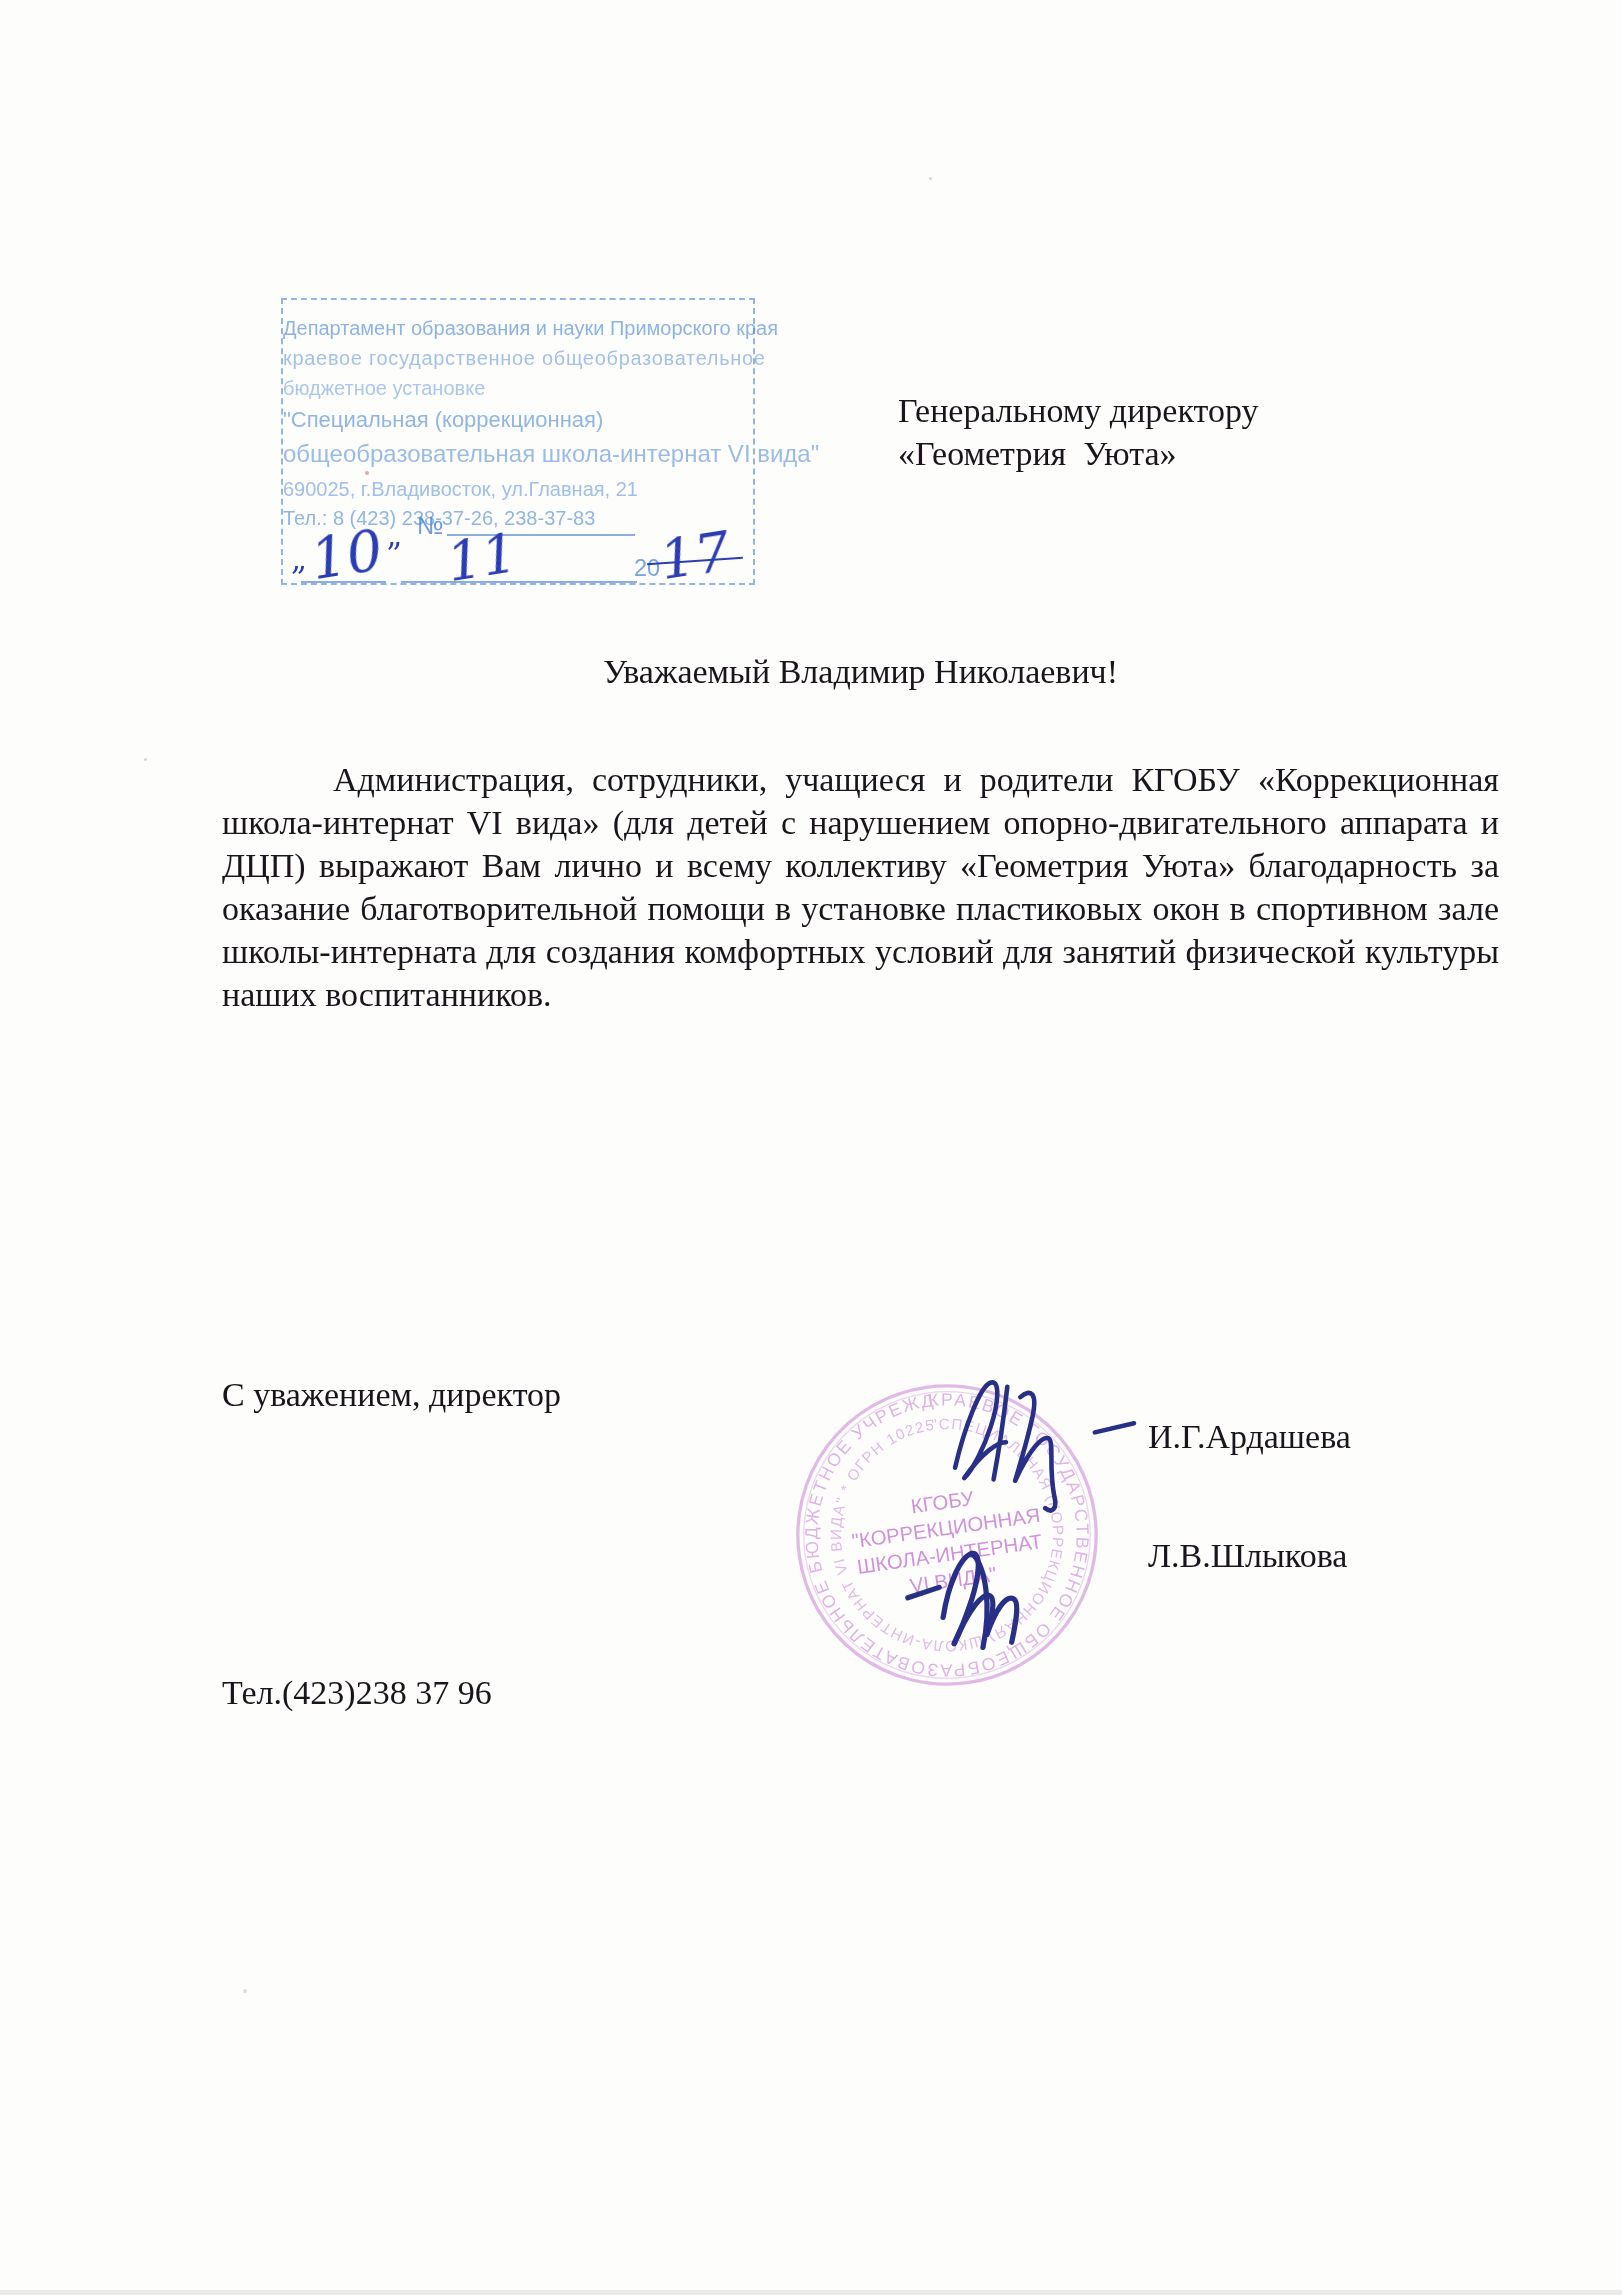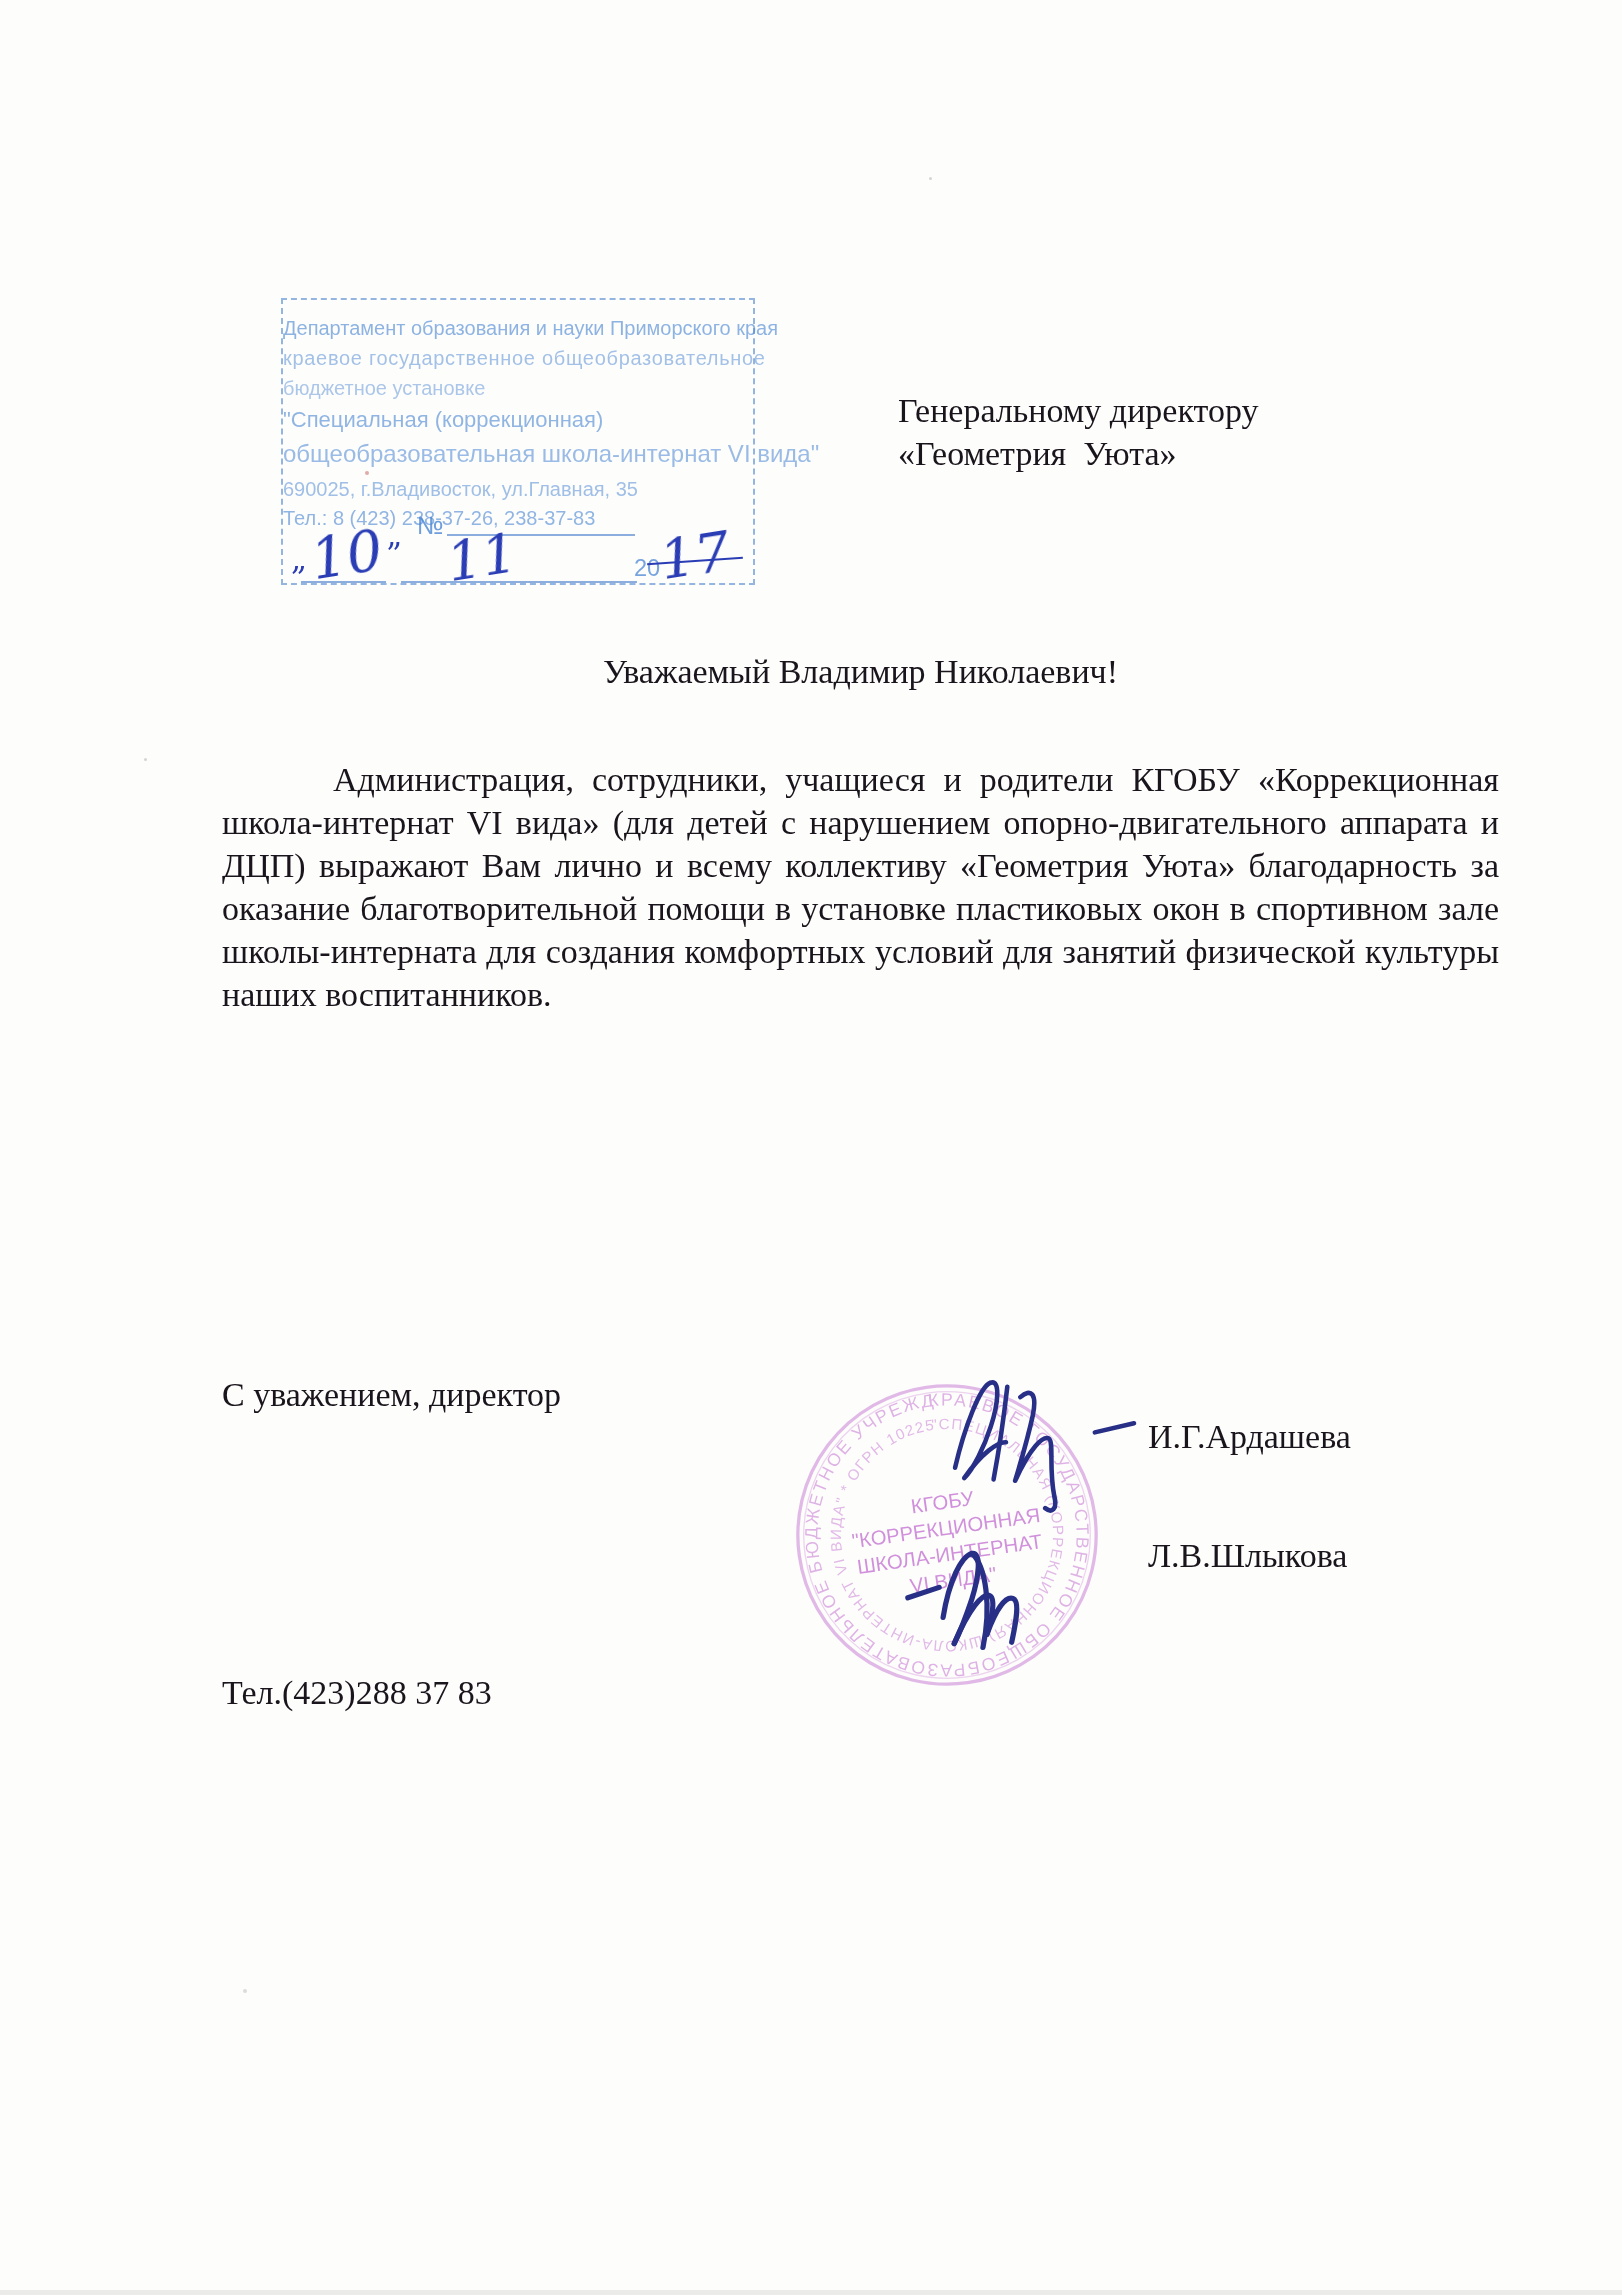--- a/index.html
+++ b/index.html
@@ -78,21 +78,21 @@
 <body>
 
 <div class="page">
 
   <div class="corner-stamp">
     <div class="cs-line cs1">Департамент образования и науки Приморского края</div>
     <div class="cs-line cs2">краевое государственное общеобразовательное</div>
     <div class="cs-line cs3">бюджетное установке</div>
     <div class="cs-line cs4">"Специальная (коррекционная)</div>
     <div class="cs-line cs5">общеобразовательная школа-интернат VI вида"</div>
-    <div class="cs-line cs6">690025, г.Владивосток, ул.Главная, 35</div>
+    <div class="cs-line cs6">690025, г.Владивосток, ул.Главная, 21</div>
     <div class="cs-line cs7">Тел.: 8 (423) 238-37-26, 238-37-83</div>
 
     <div class="no-label">№</div>
     <div class="blank-line nl1"></div>
     <div class="blank-line nl2"></div>
     <div class="blank-line nl3"></div>
 
     <span class="hw-quote q-open">„</span>
     <span class="hw hw-day">10</span>
     <span class="hw-quote q-close">”</span>
@@ -144,21 +144,21 @@
   </svg>
 
   <svg class="autograph" style="left:900px;top:1518px;" width="209" height="144" viewBox="0 0 320 220">
     <path d="M 12 122 L 60 106" stroke-width="8"></path>
     <path d="M 66 152 C 75 96 94 58 110 54 C 126 52 120 92 110 124 C 100 154 90 178 83 192" stroke-width="8"></path>
     <path d="M 83 192 C 106 138 126 116 136 118 C 148 121 140 154 133 178" stroke-width="8"></path>
     <path d="M 133 178 C 149 134 163 120 173 123 C 184 127 177 162 171 190" stroke-width="8"></path>
     <path d="M 110 54 C 132 74 140 136 127 198" stroke-width="8"></path>
   </svg>
 
-  <div class="phone">Тел.(423)288 37 83</div>
+  <div class="phone">Тел.(423)238 37 96</div>
 
   <div class="speck sp1"></div>
   <div class="speck sp2"></div>
   <div class="speck sp3"></div>
   <div class="speck sp4"></div>
   <div class="scan-edge"></div>
 </div>
 
 
 </body></html>

